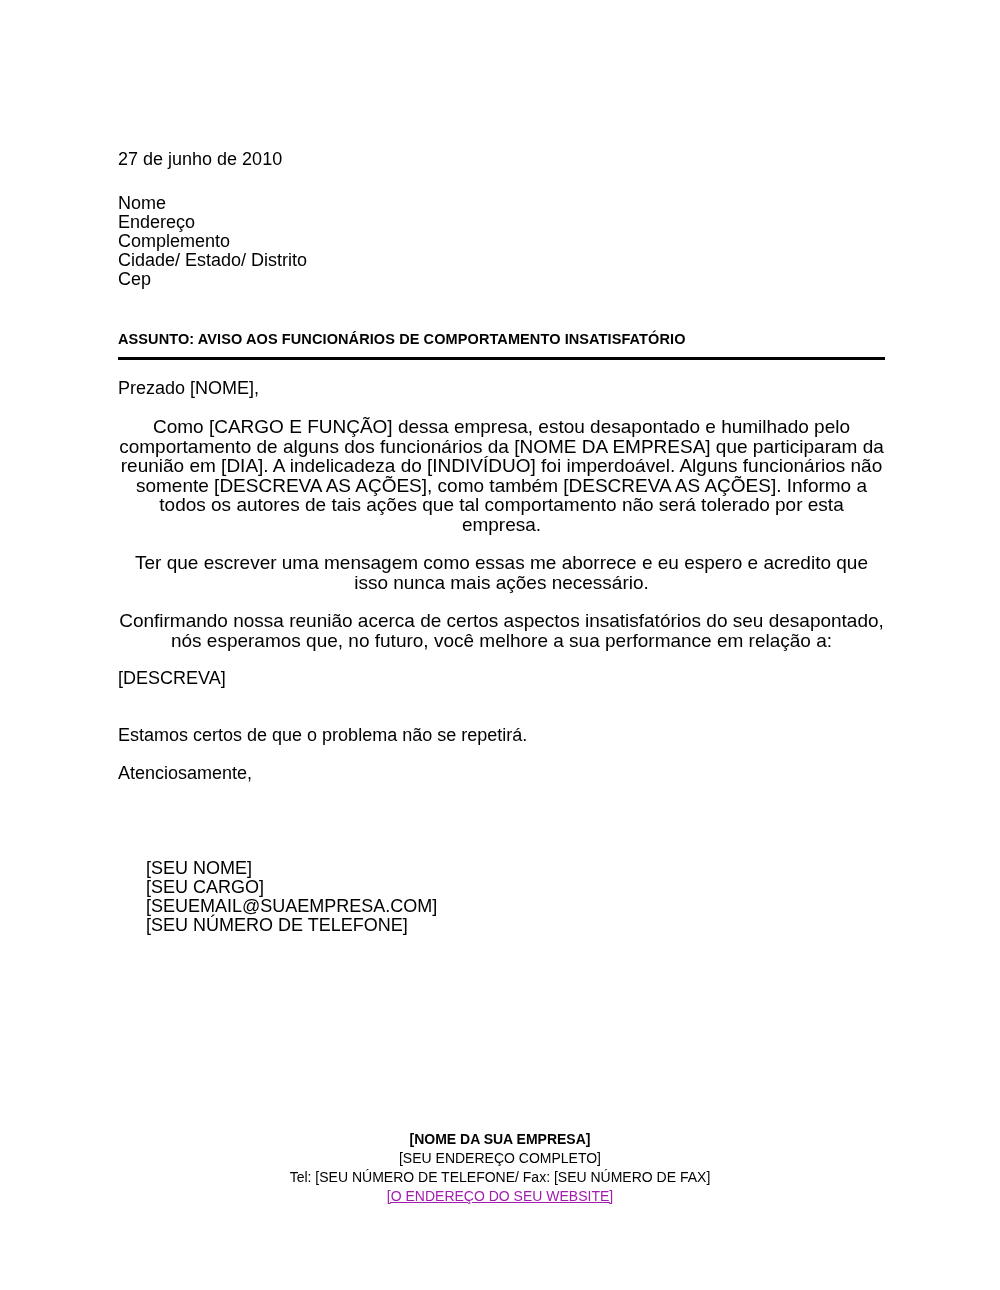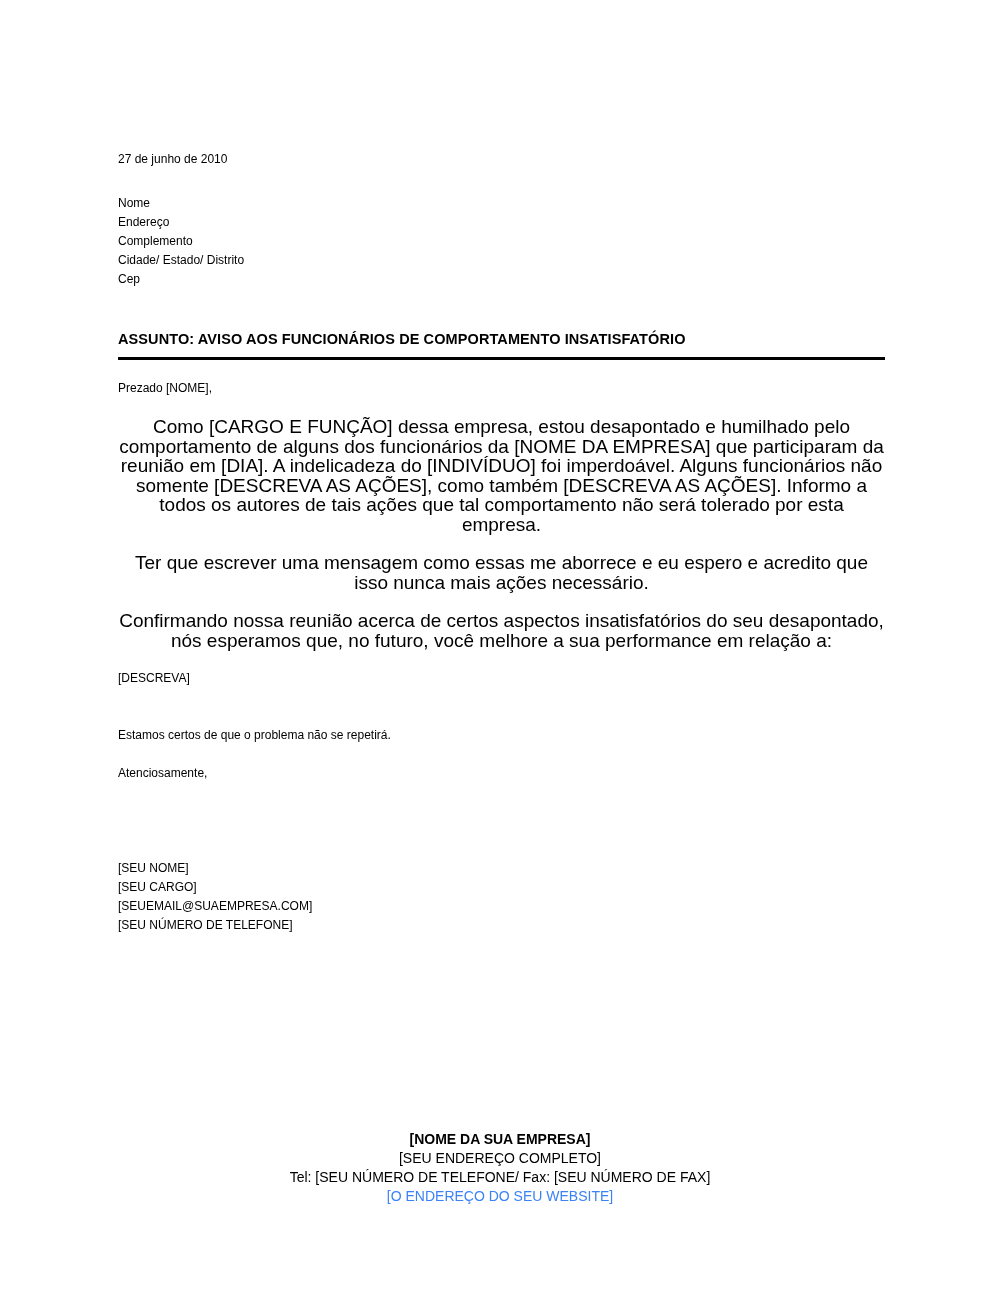--- a/index.html
+++ b/index.html
@@ -21,21 +21,21 @@
     background: #ffffff;
     overflow: hidden;
   }
   .content {
     position: absolute;
     left: 118px;
     top: 150px;
     width: 767px;
   }
   .line {
-    font-size: 12px;
+    font-size: 18px;
     line-height: 19px;
     white-space: pre-wrap;
   }
   .block {
     font-size: 14.5px;
     line-height: 19px;
   }
   .spacer-1 { height: 19px; }
   .spacer-2 { height: 38px; }
   .spacer-3 { height: 57px; }
@@ -54,36 +54,38 @@
     margin-top: 8px;
   }
   .para {
     font-size: 19px;
     line-height: 19.5px;
     text-align: center;
   }
   .sig-block {
     font-size: 14.5px;
     line-height: 19px;
+    margin-left: 28px;
   }
   .footer {
     position: absolute;
     left: 0;
     top: 1119px;
     width: 1000px;
     text-align: center;
     font-size: 14px;
     line-height: 19px;
     margin-top: 11px;
   }
   .footer .company {
     font-weight: bold;
   }
   .footer .website {
-    color: #3b82f6;
+    color: #a21caf;
+    text-decoration: underline;
     cursor: pointer;
   }
 </style>
 </head>
 <body>
 
 <div class="page">
 
   <div class="content">
 

